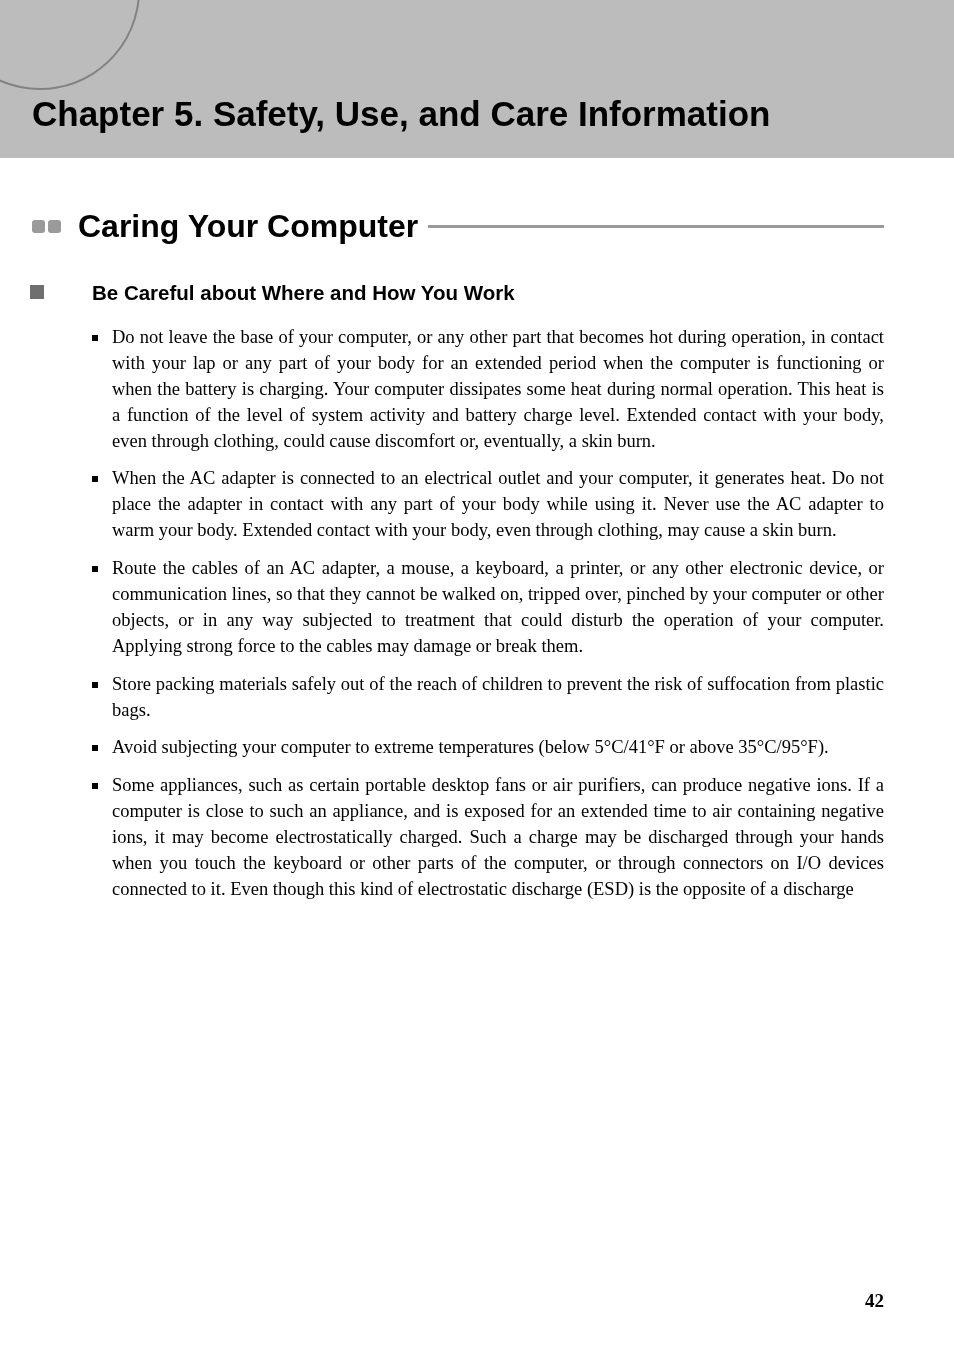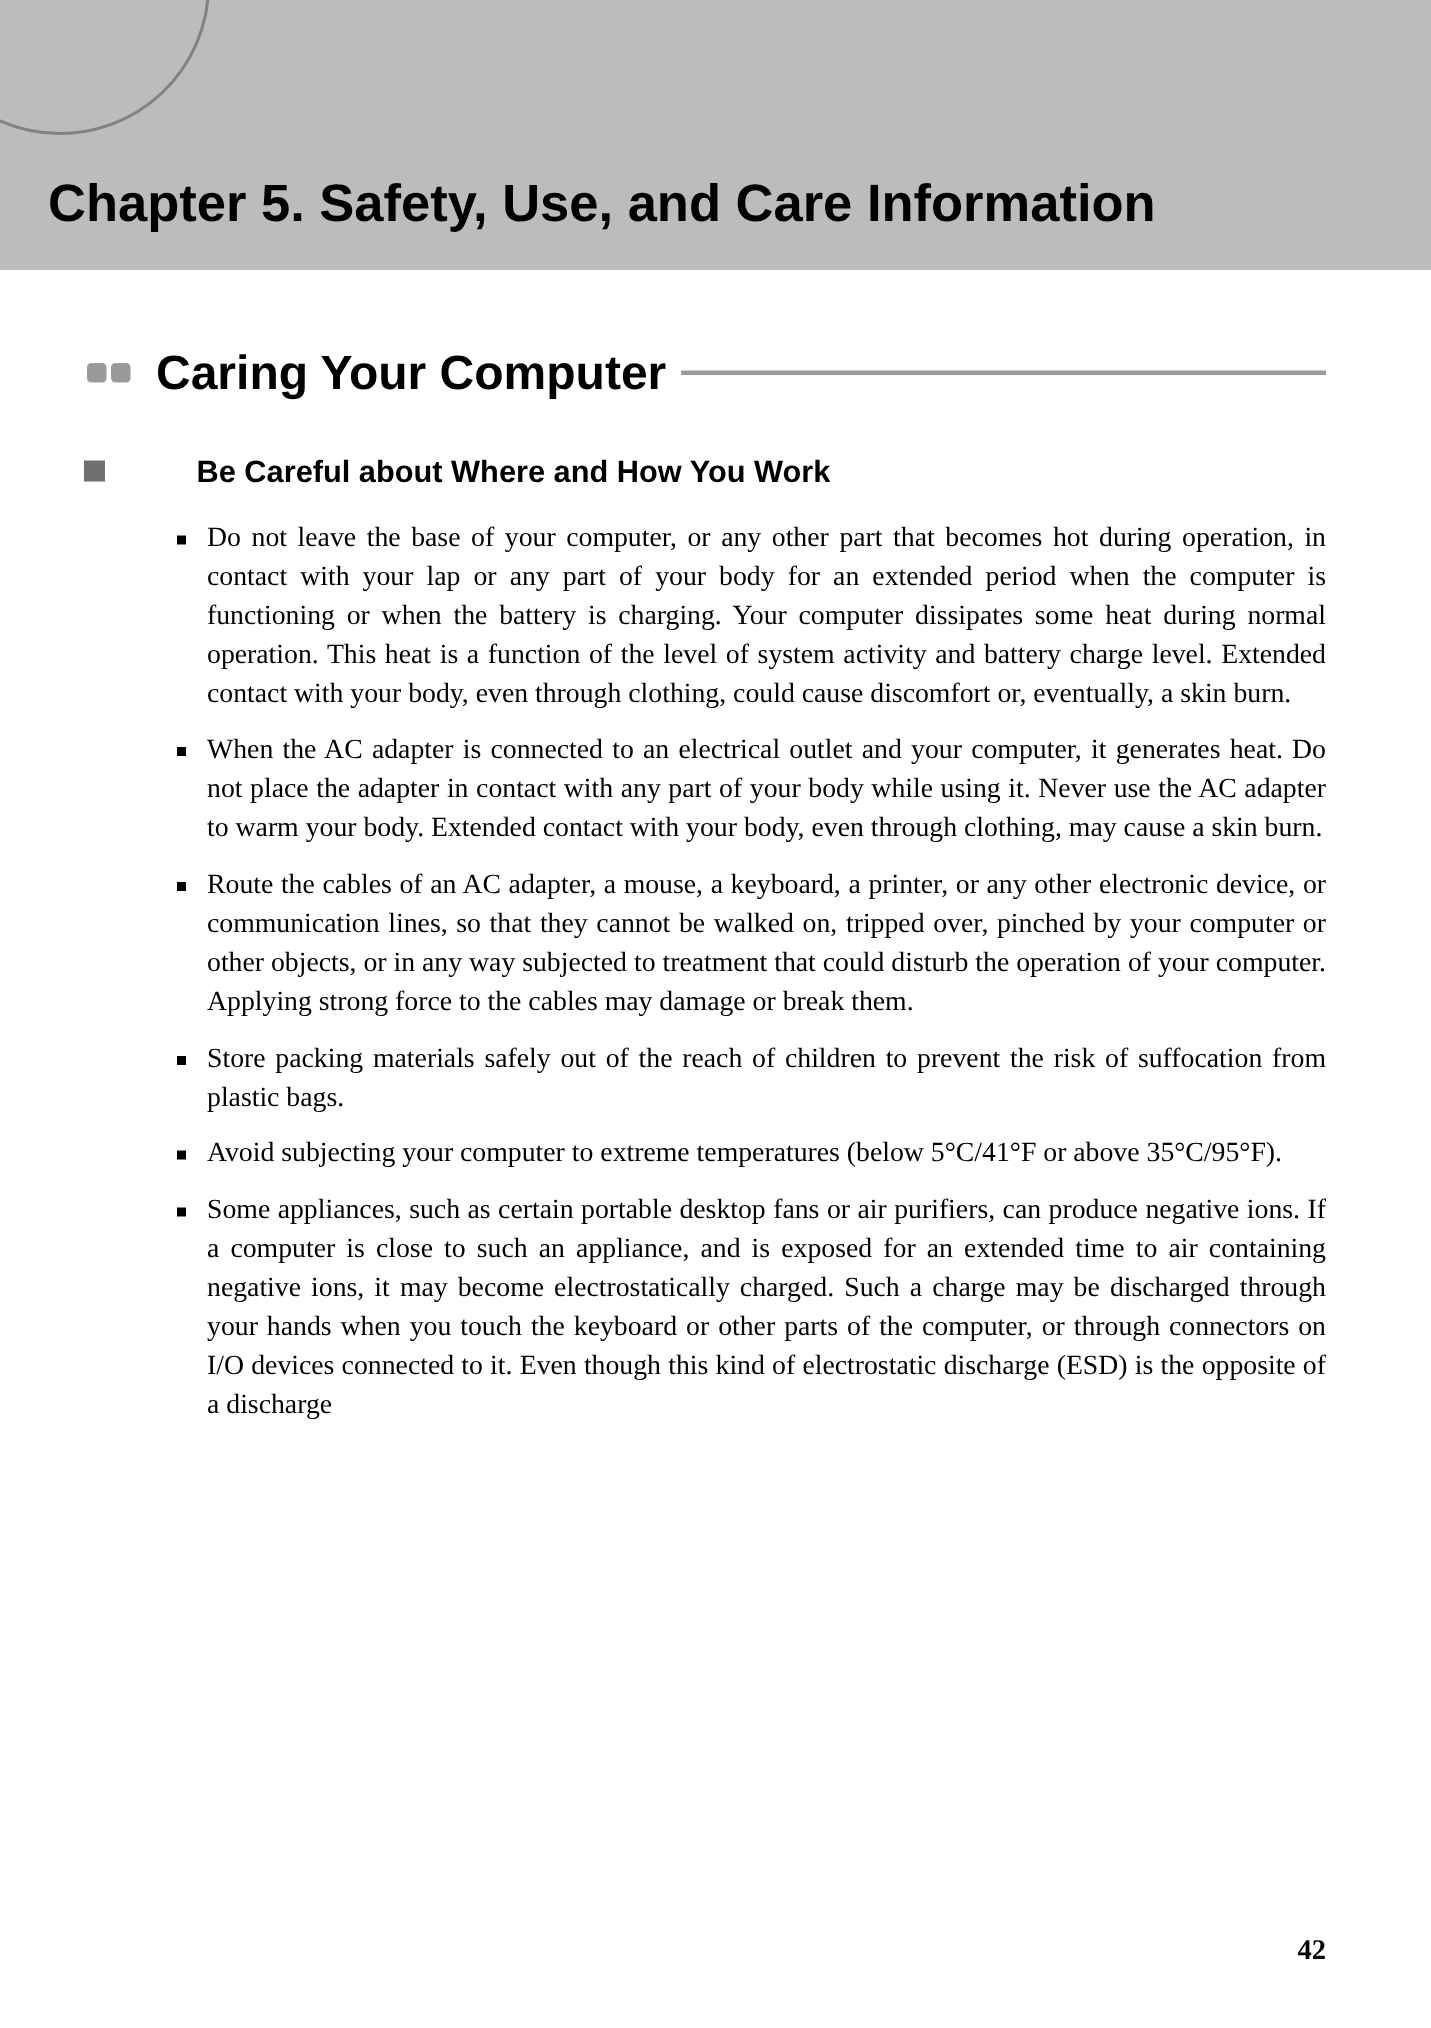--- a/index.html
+++ b/index.html
@@ -6,21 +6,21 @@
   body {
     width: 954px;
     height: 1352px;
     background: #ffffff;
     font-family: Georgia, 'Book Antiqua', Palatino, serif;
     color: #000;
     position: relative;
   }
   .header-block {
     background: #bcbcbc;
-    height: 180px;
+    height: 158px;
     width: 100%;
     position: relative;
     overflow: hidden;
   }
   .header-curve {
     position: absolute;
     left: -60px;
     top: -110px;
     width: 200px;
     height: 200px;
@@ -31,21 +31,21 @@
   .chapter-title {
     position: absolute;
     left: 32px;
     bottom: 24px;
     font-family: Arial, Helvetica, sans-serif;
     font-weight: bold;
     font-size: 35px;
     color: #000;
   }
   .content {
-    padding: 50px 70px 0 88px;
+    padding: 50px 70px 0 62px;
   }
   .section-title-row {
     display: flex;
     align-items: center;
     margin-bottom: 36px;
     margin-left: -30px;
   }
   .section-bullet {
     display: inline-block;
     width: 13px;
@@ -72,21 +72,20 @@
     line-height: 1.38;
     text-align: justify;
     margin-bottom: 34px;
     margin-left: 30px;
   }
   .subheading-row {
     display: flex;
     align-items: flex-start;
     margin-bottom: 20px;
     margin-left: -32px;
-    gap: 13px;
   }
   .sub-square {
     width: 14px;
     height: 14px;
     background: #6f6f6f;
     margin-top: 4px;
     flex-shrink: 0;
   }
   .subheading {
     font-family: Arial, Helvetica, sans-serif;

